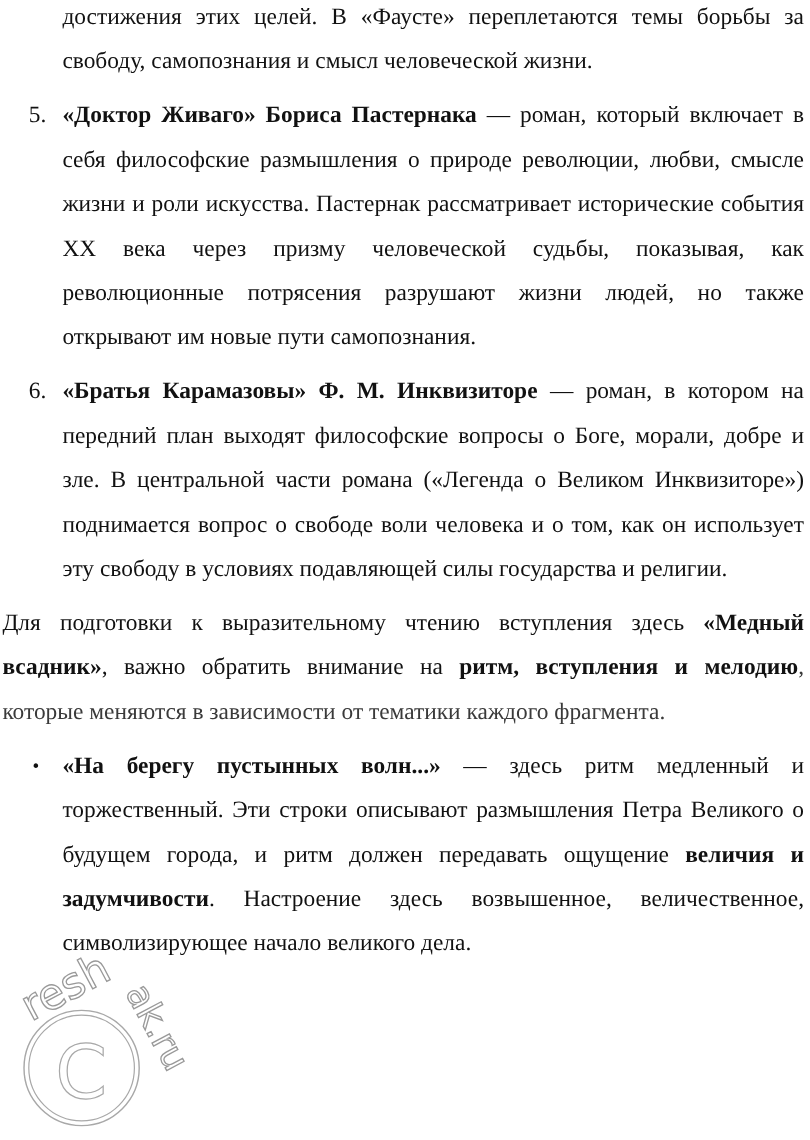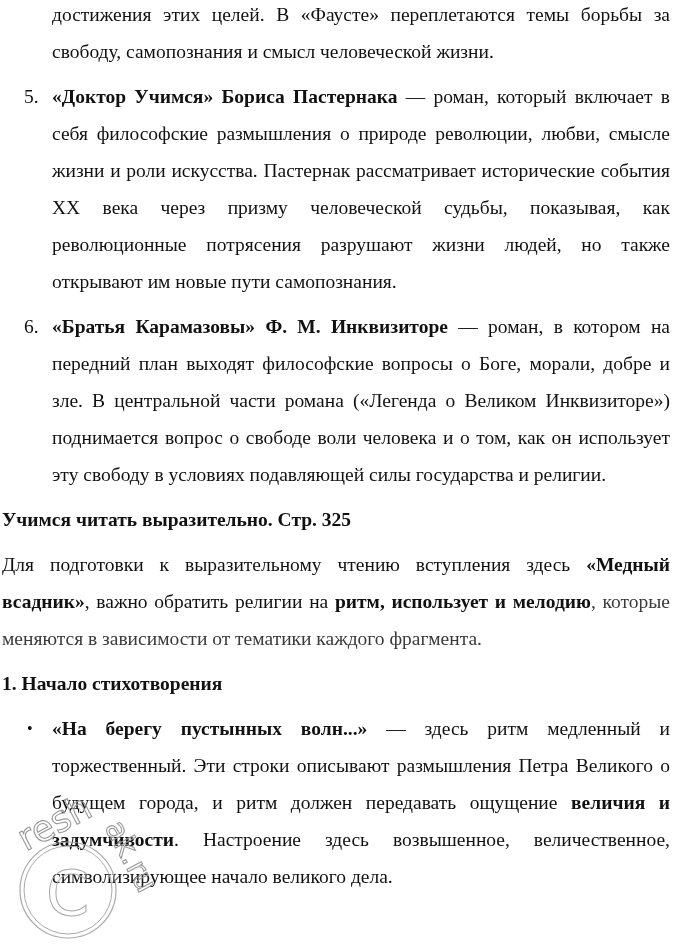--- a/index.html
+++ b/index.html
@@ -73,36 +73,34 @@
 </style>
 </head>
 <body>
 
 <div class="page">
 
   <p class="line-block para" style="padding-left:52px;">достижения этих целей. В «Фаусте» переплетаются темы борьбы за свободу, самопознания и смысл человеческой жизни.</p>
 
   <div class="line-block list-item">
     <span class="list-num">5.</span>
-    <b>«Доктор Учимся» Бориса Пастернака</b><span> — роман, который включает в себя философские размышления о природе революции, любви, смысле жизни и роли искусства. Пастернак рассматривает исторические события XX века через призму человеческой судьбы, показывая, как революционные потрясения разрушают жизни людей, но также открывают им новые пути самопознания.</span>
+    <b>«Доктор Живаго» Бориса Пастернака</b><span> — роман, который включает в себя философские размышления о природе революции, любви, смысле жизни и роли искусства. Пастернак рассматривает исторические события XX века через призму человеческой судьбы, показывая, как революционные потрясения разрушают жизни людей, но также открывают им новые пути самопознания.</span>
   </div>
 
   <div class="line-block list-item">
     <span class="list-num">6.</span>
     <b>«Братья Карамазовы» Ф. М. Инквизиторе</b><span> — роман, в котором на передний план выходят философские вопросы о Боге, морали, добре и зле. В центральной части романа («Легенда о Великом Инквизиторе») поднимается вопрос о свободе воли человека и о том, как он использует эту свободу в условиях подавляющей силы государства и религии.</span>
   </div>
 
 
-  <div class="heading">Учимся читать выразительно. Стр. 325</div>
 
   <p class="line-block para">
-    <span>Для подготовки к выразительному чтению вступления здесь </span><b>«Медный всадник»</b><span>, важно обратить религии на </span><b>ритм, использует и мелодию</b><span class="faded">, которые меняются в зависимости от тематики каждого фрагмента.</span>
+    <span>Для подготовки к выразительному чтению вступления здесь </span><b>«Медный всадник»</b><span>, важно обратить внимание на </span><b>ритм, вступления и мелодию</b><span class="faded">, которые меняются в зависимости от тематики каждого фрагмента.</span>
   </p>
 
-  <div class="heading">1. Начало стихотворения</div>
 
   <div class="line-block list-item">
     <span class="bullet">•</span>
     <b>«На берегу пустынных волн...»</b><span> — здесь ритм медленный и торжественный. Эти строки описывают размышления Петра Великого о будущем города, и ритм должен передавать ощущение </span><b>величия и задумчивости</b><span>. Настроение здесь возвышенное, величественное, символизирующее начало великого дела.</span>
   </div>
 </div>
 
 <div class="watermark">
   <svg viewBox="0 0 170 170" xmlns="http://www.w3.org/2000/svg">
     <circle cx="60" cy="110" r="48" fill="none" stroke="#a8a8a8" stroke-width="1.2"></circle>

